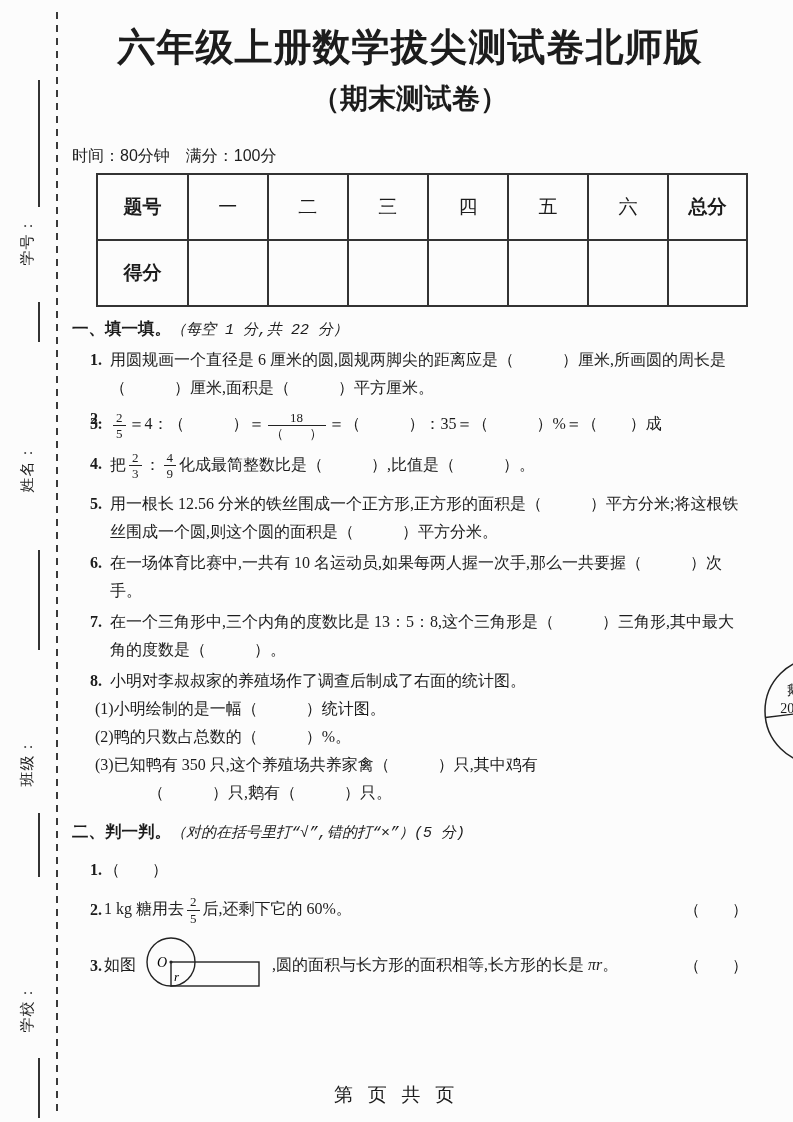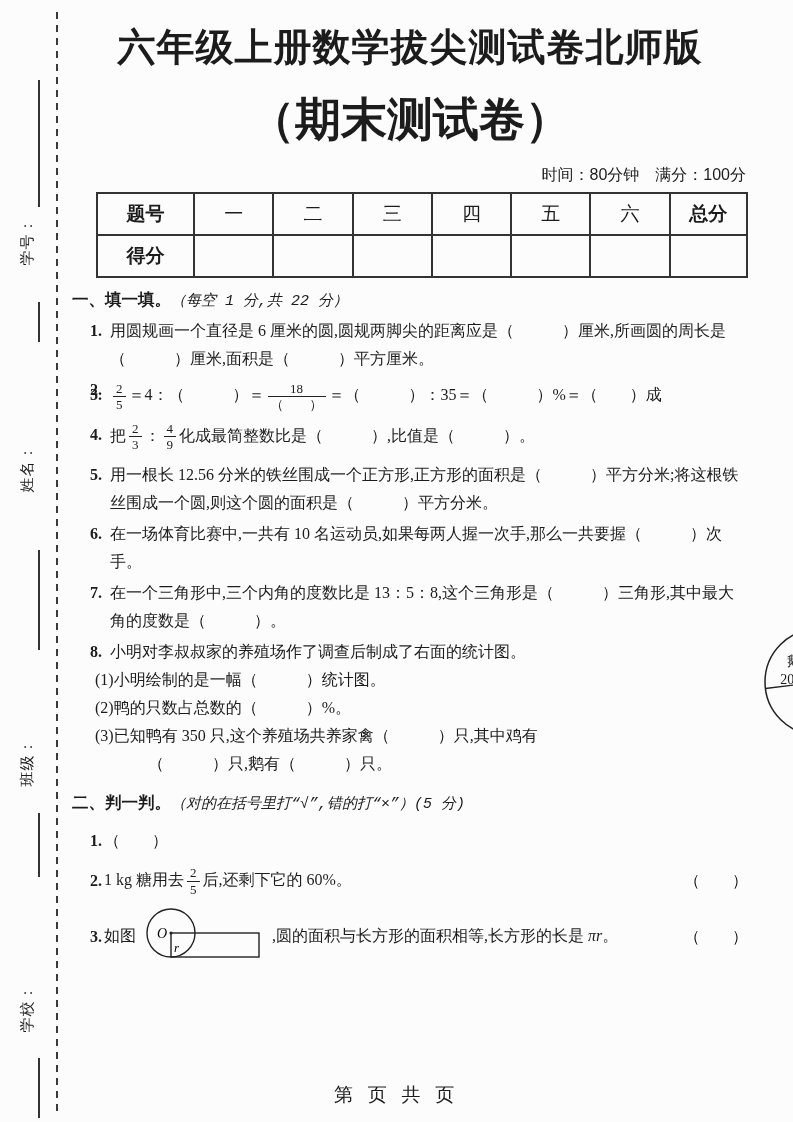--- a/index.html
+++ b/index.html
@@ -13,27 +13,27 @@
     background:repeating-linear-gradient(#3a3a3a 0 7px,transparent 7px 13px);}
   .mline{position:absolute;left:38px;width:2px;background:#333;}
   .mlabel-wrap{position:absolute;left:4px;width:46px;height:92px;
     display:flex;align-items:center;justify-content:center;}
   .mlabel-wrap span{transform:rotate(-90deg);white-space:nowrap;font-size:15px;letter-spacing:1px;}
   
   #content{position:absolute;left:72px;top:26px;width:676px;}
   .title{font-family:"Liberation Sans","DejaVu Sans",sans-serif;font-weight:bold;
     font-size:38px;text-align:center;letter-spacing:1px;line-height:1.15;}
   .subtitle{font-family:"Liberation Sans","DejaVu Sans",sans-serif;font-weight:bold;
-    font-size:46px;text-align:center;margin-top:19px;}
+    font-size:28px;text-align:center;margin-top:10px;}
   .meta{font-family:"Liberation Sans","DejaVu Sans",sans-serif;
-    font-size:16px;text-align:right;margin-top:14px;padding-right:2px;}
+    font-size:16px;margin-top:28px;padding-right:2px;}
   
   table.score{border-collapse:collapse;margin:6px 0 0 24px;table-layout:fixed;}
   table.score td{border:2px solid #333;height:40px;text-align:center;
-    font-size:19px;width:78px;padding:0;}
+    font-size:19px;width:78px;padding:12px;}
   table.score td:first-child{width:96px;font-weight:bold;}
   table.score td:last-child{width:76px;font-weight:bold;}
   
   .sec-head{margin-top:9px;font-size:16.5px;line-height:24px;}
   .sec-head .hbold{font-weight:bold;font-family:"Liberation Sans","DejaVu Sans",sans-serif;}
   .sec-head .note{font-style:italic;font-size:15px;font-family:Liberation Mono, monospace;}
   .q{position:relative;padding-left:38px;font-size:16px;line-height:28px;margin-top:3px;}
   .q .qno{position:absolute;left:18px;top:0;font-weight:bold;}
   .q.tall{margin-top:8px;margin-bottom:8px;}
   .sub{margin-left:-15px;line-height:28px;}

